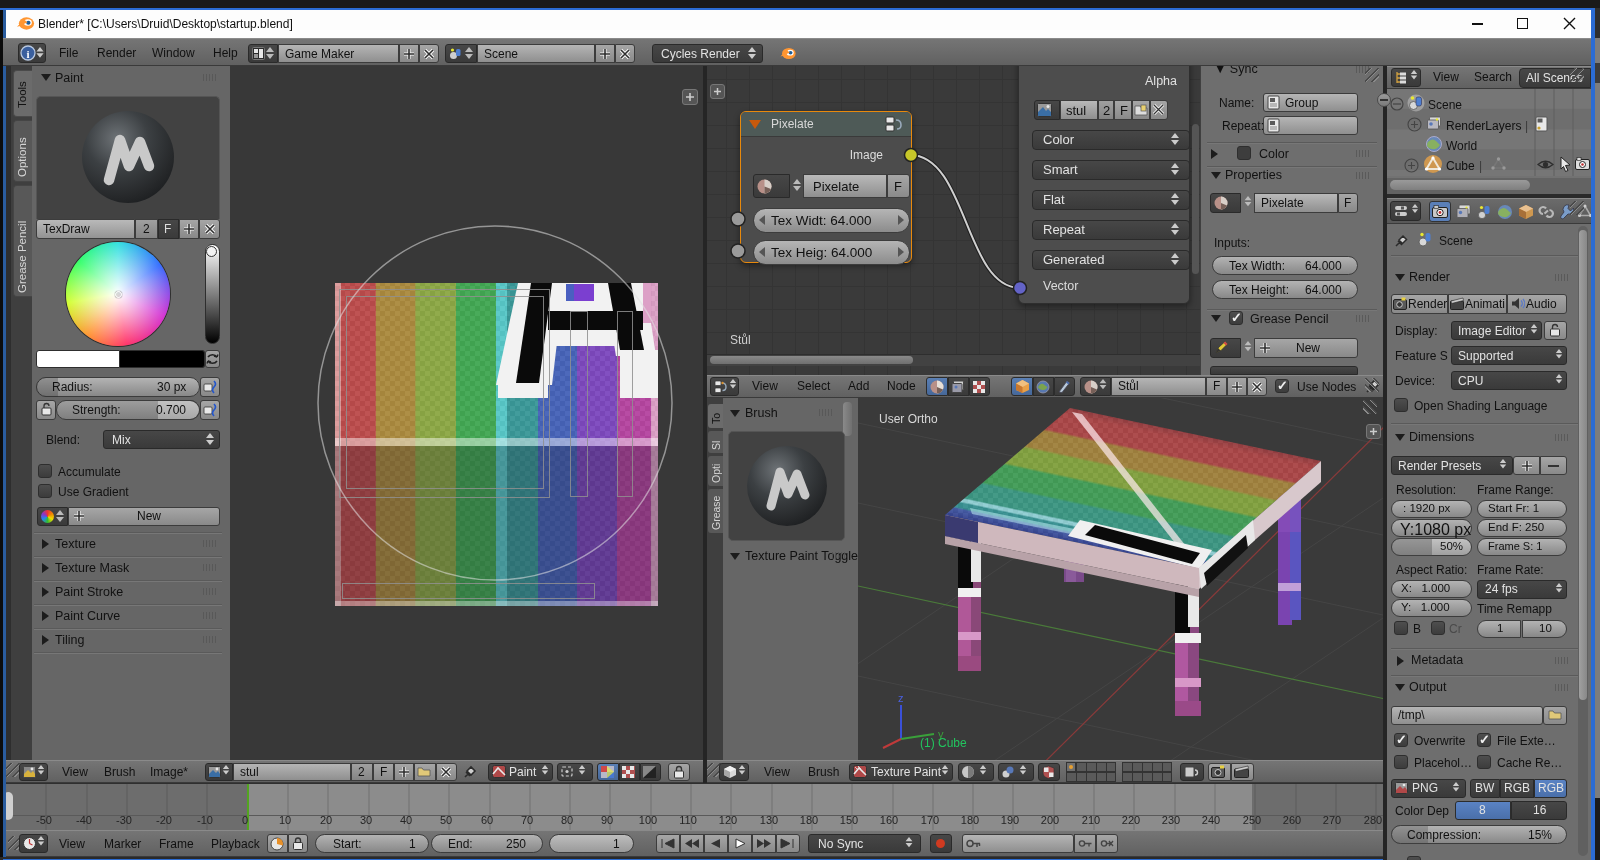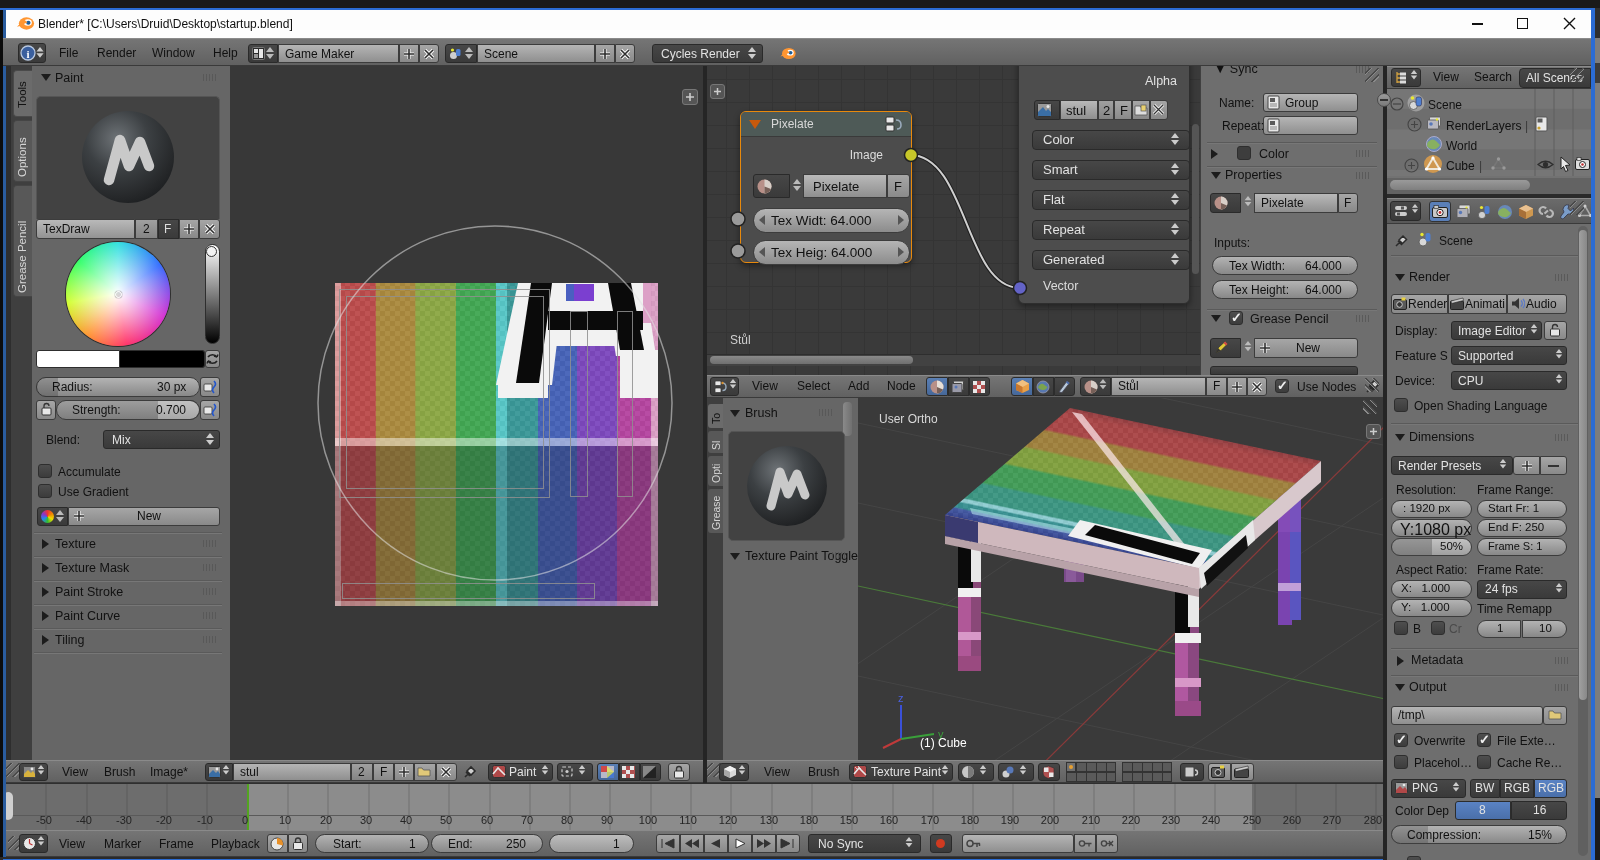--- a/index.html
+++ b/index.html
@@ -780,21 +780,21 @@
 
         <g>
           <line x1="43" y1="341" x2="43" y2="307" stroke="#3a50d8" stroke-width="2"></line>
           <line x1="43" y1="341" x2="76" y2="336" stroke="#3aa03a" stroke-width="2"></line>
           <line x1="43" y1="341" x2="25" y2="350" stroke="#c03a3a" stroke-width="2"></line>
           <text x="40" y="304" fill="#4a60e0" font-size="11">z</text>
           <text x="80" y="340" fill="#3aa03a" font-size="11">y</text>
         </g>
       </svg>
       <div class="wtxt" style="left:21px;top:14px;color:#d8d8d8">User Ortho</div>
-      <div class="wtxt" style="left:62px;top:338px;color:#ffffff">(1) Cube</div>
+      <div class="wtxt" style="left:62px;top:338px;color:#22c55e">(1) Cube</div>
       <div class="abs" style="left:508px;top:26px;width:15px;height:15px;background:#555;border:1px solid #777;border-radius:3px"></div>
       <svg class="abs" style="left:511px;top:29px" width="9" height="9">
           <path d="M4.5 1 V8 M1 4.5 H8" stroke="#ccc" stroke-width="1.5"></path>
         </svg>
       <div class="grip" style="left:505px;top:2px;transform:scaleX(-1)"></div>
     </div>
   </div>
 
   <div class="hdr" style="left:707px;top:752px;width:676px;height:23px"></div>
   <div class="grip" style="left:707px;top:755px"></div>

